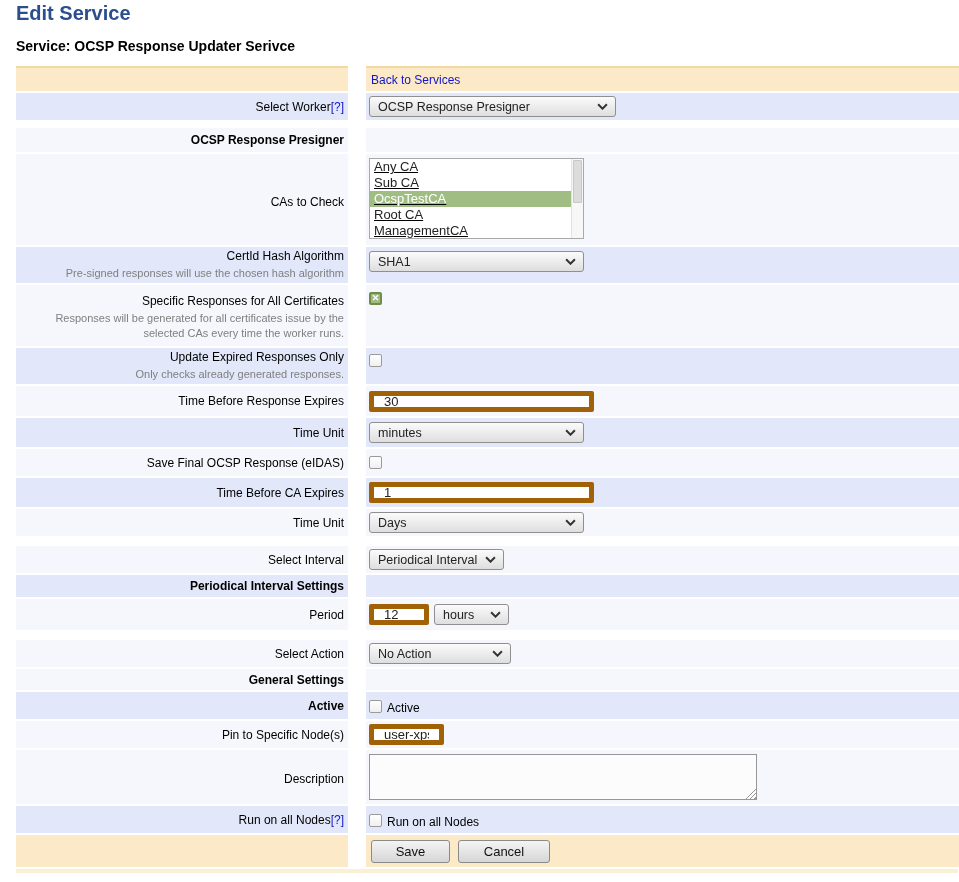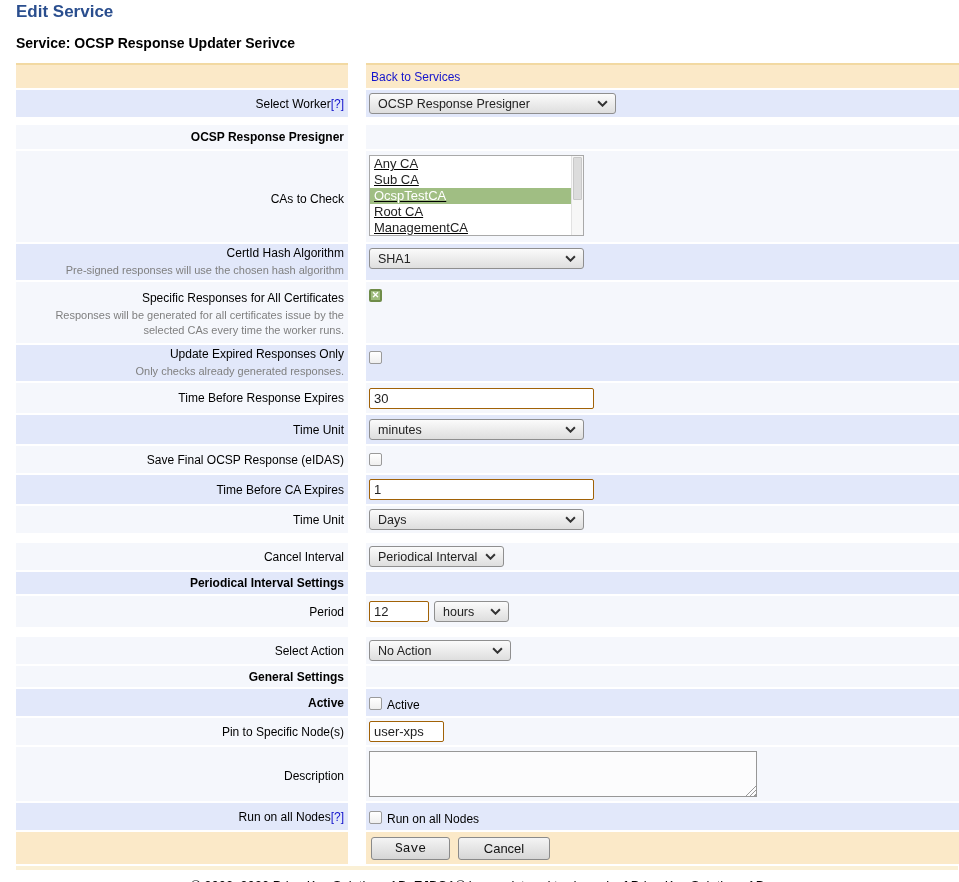--- a/index.html
+++ b/index.html
@@ -1,19 +1,19 @@
 <!DOCTYPE html>
 <html><head>
 <meta charset="utf-8">
 <style>
   * { box-sizing: border-box; margin: 0; padding: 0; }
   html,body { width: 959px; background: #fff; font-family: "Liberation Sans", sans-serif; }
   body { padding-top: 2px; overflow: hidden; }
 
-  .page-title { color: #2A4E8E; font-size: 17px; font-weight: bold; margin: 0 0 13px 16px; }
+  .page-title { color: #2A4E8E; font-size: 20px; font-weight: bold; margin: 0 0 13px 16px; }
   .page-subtitle { color: #000; font-size: 14px; font-weight: bold; margin: 0 0 12px 16px; }
 
   .form-table { margin-left: 16px; width: 942px; }
 
   .row { display: grid; grid-template-columns: 332px 607px; column-gap: 18px; margin-bottom: 2px; }
   .row .cell { min-height: 100%; }
 
   .yellow .cell { background: #FBE9C8; }
   .lav .cell    { background: #E2E8FA; }
   .pale .cell   { background: #F5F7FC; }
@@ -41,22 +41,22 @@
   a.back-link { color:#1414CC; font-size:12px; text-decoration:none; margin-left: 2px; }
 
   
   .select { height: 21px; display:flex; align-items:center; justify-content:space-between;
             background: linear-gradient(#FBFBFB, #DEDEDE); border:1px solid #8F8F8F;
             border-radius:3px; padding: 0 7px 0 8px; cursor: default; }
   .select .sel-text { font-size: 12.5px; color:#222; }
   .w247{width:247px}.w215{width:215px}.w135{width:135px}.w125{width:142px}.w75s{width:75px}
 
   
-  .ti { height:21px; border:1px solid #a16207; border-radius:2px; background:#fff;
-        font-family:"Liberation Sans",sans-serif; font-size:13px; color:#222; padding:0 4px; }
+  .ti { height:21px; border:5px solid #a16207; border-radius:2px; background:#fff;
+        font-family:"Liberation Sans",sans-serif; font-size:13px; color:#222; padding:0 10px; }
   .w225{width:225px}.w60{width:60px}.w75{width:75px}
 
   
   .listbox { width:215px; height:81px; border:1px solid #A9A9A9; background:#fff;
              display:flex; position:relative;text-decoration:underline; }
   .listbox .opts { flex:1; overflow:hidden; }
   .listbox .opt { font-size:13px; color:#222; line-height:16px; padding-left:4px; white-space:nowrap; }
   .listbox .opt.selected { background:#A0BE83; color:#fff; }
   .listbox .sb { width:12px; background:#F7F7F7; border-left:1px solid #E2E2E2; position:relative; }
   .listbox .sb .thumb { position:absolute; top:1px; left:1px; right:1px; height:55%;
@@ -74,21 +74,21 @@
   
   .ta { width:388px; height:46px; border:1px solid #979797; background:#FCFCFD; position:relative; }
   .ta .grip { position:absolute; right:0; bottom:0; width:11px; height:11px;
               background: repeating-linear-gradient(135deg, transparent 0 2px, #9a9a9a 2px 3px);
               clip-path: polygon(100% 0, 100% 100%, 0 100%); }
 
   
   .btn { height:23px; border:1px solid #8A8A8A; border-radius:3px;
          background: linear-gradient(#F4F4F4, #D6D6D6); font-family:"Liberation Sans",sans-serif;
          font-size:13px; color:#111; cursor:pointer; }
-  .btn.save { width:79px; margin-left:2px;font-family:Liberation Mono, monospace; }
+  .btn.save { width:79px; margin-left:2px; }
   .btn.cancel { width:92px; margin-left:8px; }
   .buttons-row .cell { padding-top:4px; padding-bottom:4px; }
   .bottom-strip { height:4px; background:#FAF0D6; margin-left:16px; width:942px; }
 
   .footer { text-align:center; font-size:13px; color:#000; margin-top:8px; }
 </style>
 </head>
 <body>
 
 <h1 class="page-title">Edit Service</h1>
@@ -229,21 +229,21 @@
         <span class="sel-text">Days</span>
         <svg class="chev" viewBox="0 0 10 6" width="11" height="7">
             <path d="M1 1 L5 5 L9 1" fill="none" stroke="#333" stroke-width="1.8"></path>
           </svg>
       </div>
     </div>
   </div>
 
   <div class="row pale h27 gap10">
     <div class="cell label">
-      <span class="lbl-line">Cancel Interval</span>
+      <span class="lbl-line">Select Interval</span>
     </div>
     <div class="cell field">
       <div class="select w135">
         <span class="sel-text">Periodical Interval</span>
         <svg class="chev" viewBox="0 0 10 6" width="11" height="7">
             <path d="M1 1 L5 5 L9 1" fill="none" stroke="#333" stroke-width="1.8"></path>
           </svg>
       </div>
     </div>
   </div>

